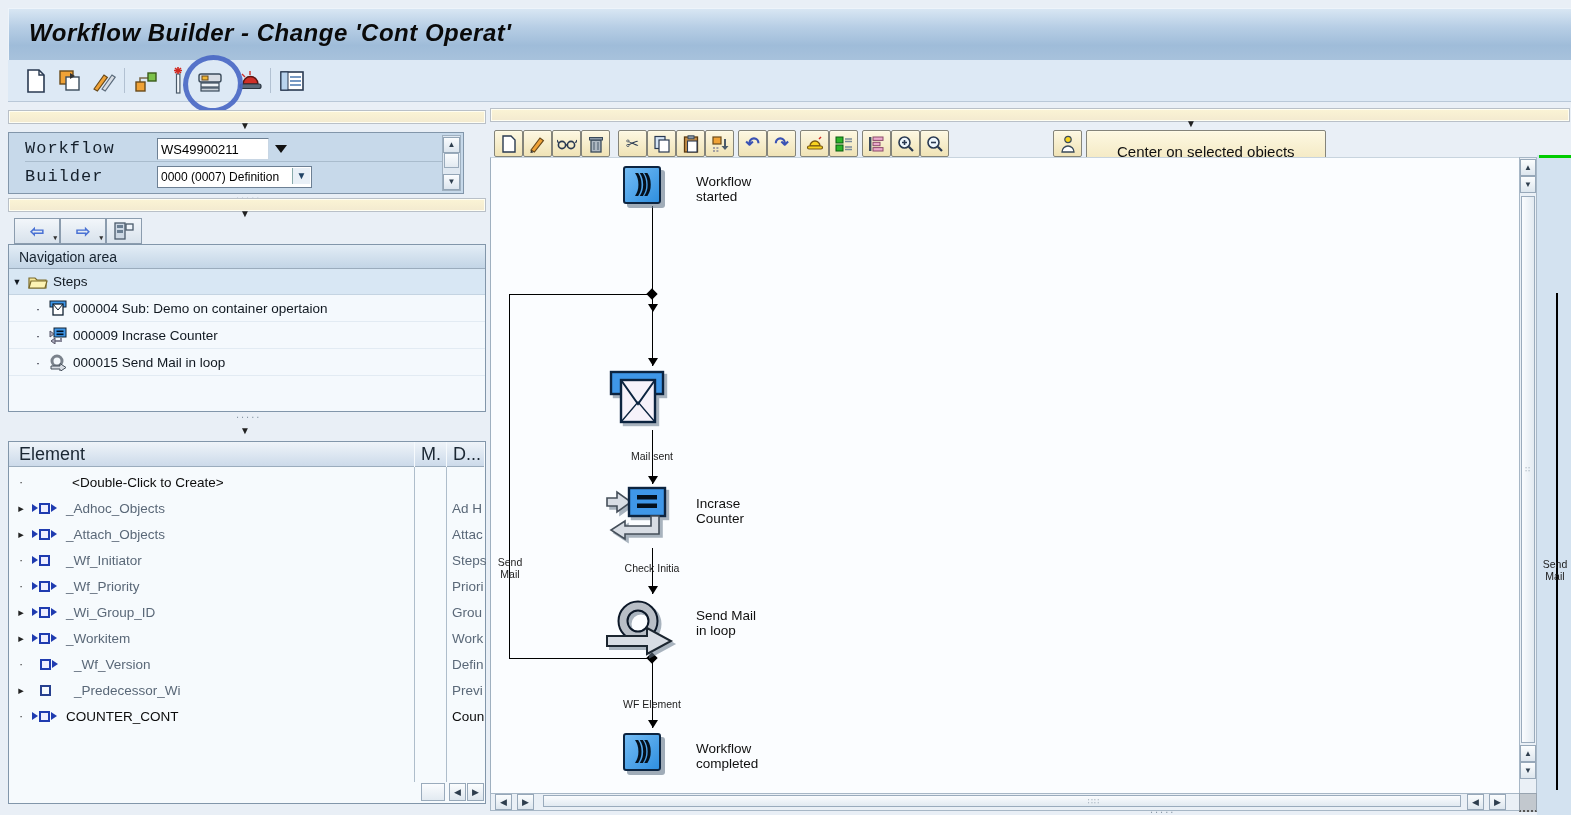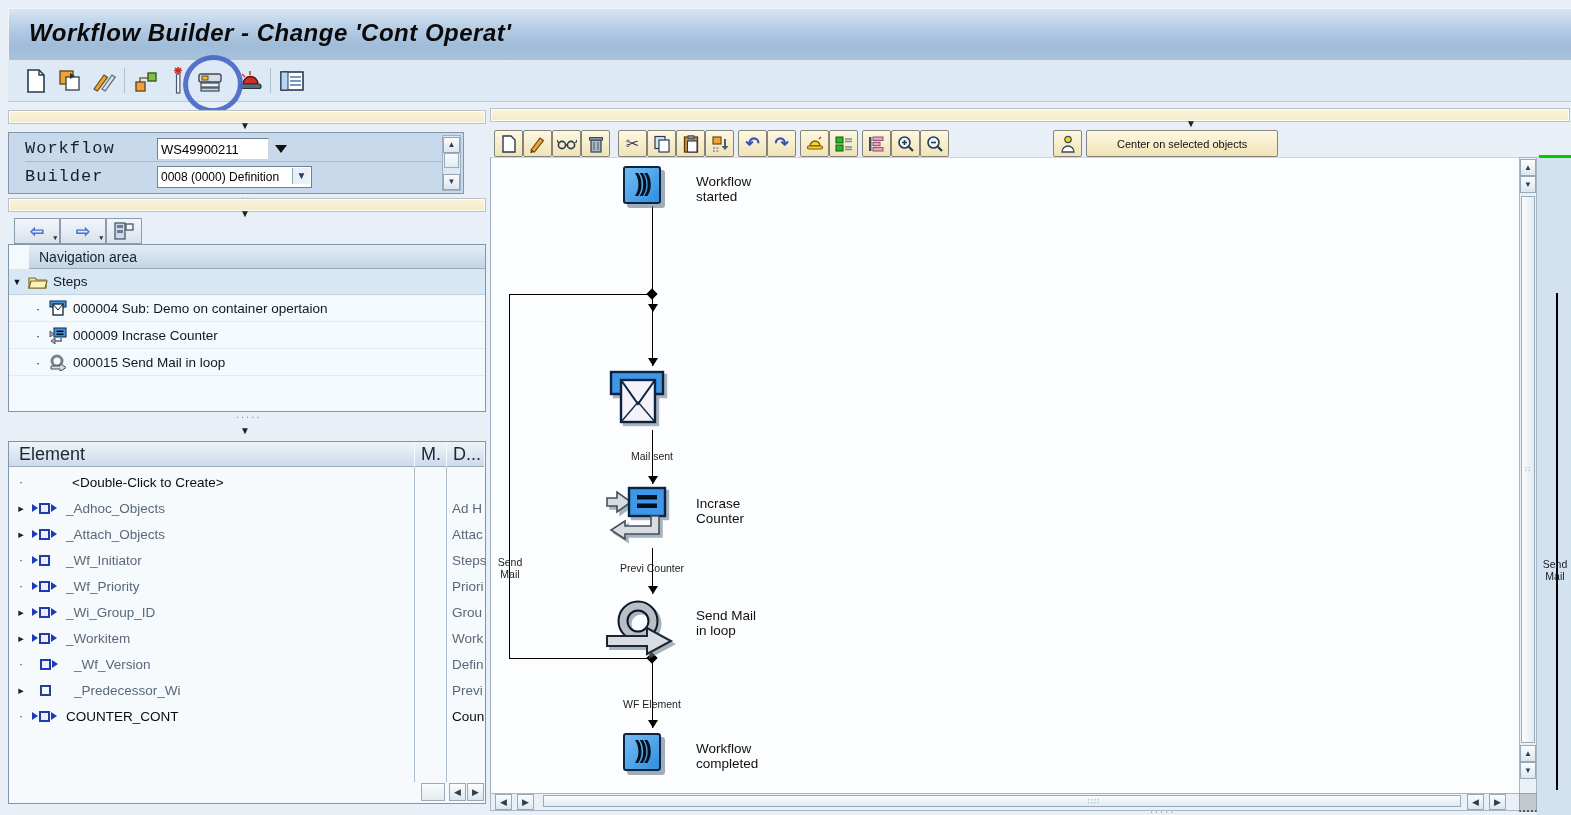--- a/index.html
+++ b/index.html
@@ -26,39 +26,39 @@
   .wfinput{position:absolute;left:148px;top:5px;width:104px;height:20px;border:1px solid #6d8094;border-right-color:#c8d6e4;border-bottom-color:#c8d6e4;background:#fff;font-size:13px;font-family:"Liberation Sans",sans-serif;padding:0 3px;}
   .blacktri{width:0;height:0;border-left:6px solid transparent;border-right:6px solid transparent;border-top:8px solid #111;}
   .combo{position:absolute;left:148px;top:3px;width:150px;height:20px;background:#fff;border:1px solid #6d8094;font-size:12px;display:flex;align-items:center;padding-left:3px;}
   .combobtn{position:absolute;right:1px;top:1px;width:17px;height:16px;background:#e9f0f7;border-left:1px solid #8aa;color:#246;font-size:10px;text-align:center;line-height:16px;}
   .minibar{position:absolute;right:2px;top:2px;width:17px;height:54px;background:#dfe8f1;border:1px solid #9fb0c0;}
   .sbtn{background:linear-gradient(#fafcfe,#dce5ee);border:1px solid #93a5b6;font-size:8px;color:#2e3e4e;text-align:center;line-height:13px;width:15px;height:14px;}
   
   .navbtn{position:absolute;height:24px;background:linear-gradient(#f2f6fa,#d8e2ec);border:1px solid #8b9cae;display:flex;align-items:center;justify-content:center;font-size:17px;font-weight:bold;color:#4a72d4;}
   .subtri{position:absolute;right:2px;bottom:1px;font-size:7px;color:#333;}
   
-  .navhdr{background:linear-gradient(#e3edf6,#c3d5e6);border-bottom:1px solid #9bacbd;font-size:14px;color:#16222e;display:flex;align-items:center;padding-left:10px;margin-left:20px;}
+  .navhdr{background:linear-gradient(#e3edf6,#c3d5e6);border-bottom:1px solid #9bacbd;font-size:14px;color:#16222e;display:flex;align-items:center;padding-left:10px;}
   .steprow{background:#d8e7f4;border-bottom:1px solid #c4d4e2;display:flex;align-items:center;font-size:13.5px;color:#101820;}
   .treerow{display:flex;align-items:center;font-size:13.5px;color:#101820;border-bottom:1px solid #e2ebf3;background:#f4f9fd;}
   .bullet{width:14px;text-align:center;color:#223;}
   
   .ethdr{background:linear-gradient(#eff4f9,#ccdaea);border-bottom:1px solid #9bacbd;font-size:18px;color:#1b2733;}
   .erow{position:absolute;left:1px;width:474px;height:26px;display:flex;align-items:center;font-size:13.5px;}
   .exp{width:22px;text-align:center;font-size:11px;color:#222;}
   .eicon{width:34px;display:flex;align-items:center;gap:1px;}
   .tri-r{width:0;height:0;border-top:4px solid transparent;border-bottom:4px solid transparent;border-left:6px solid #1f3bb0;}
   .sqr{width:7px;height:7px;border:2px solid #1f3bb0;background:#eef;}
   .sqr.hollow{border-color:#27408f;background:transparent;}
   .ename{color:#5a6878;}
   .edesc{position:absolute;left:442px;color:#5a6878;}
   .blacktxt{color:#0c0c0c !important;}
   .colline{position:absolute;top:0;width:1px;background:#aebdcb;}
   
   .tbtn{position:absolute;top:130px;width:27px;height:25px;background:linear-gradient(#fdf8e2,#f0e3b6);border:1px solid #84847a;border-radius:2px;display:flex;align-items:center;justify-content:center;box-shadow:inset 0 1px 0 #fffbe8;}
-  .centerbtn{position:absolute;top:130px;height:25px;background:linear-gradient(#fdf8e2,#f0e3b6);border:1px solid #84847a;border-radius:2px;font-size:11px;color:#101010;display:flex;align-items:center;padding:0 30px;box-shadow:inset 0 1px 0 #fffbe8;}
+  .centerbtn{position:absolute;top:130px;height:25px;background:linear-gradient(#fdf8e2,#f0e3b6);border:1px solid #84847a;border-radius:2px;font-size:15px;color:#101010;display:flex;align-items:center;padding:8px 30px;box-shadow:inset 0 1px 0 #fffbe8;}
   
   .canvas{left:490px;top:157px;width:1029px;height:635px;background:#fbfdff;border-left:1px solid #9fb0c0;border-top:1px solid #c8d4de;overflow:hidden;}
   .vl{position:absolute;width:1px;background:#000;}
   .hl{position:absolute;height:1px;background:#000;}
   .arrdn{position:absolute;width:0;height:0;border-left:5px solid transparent;border-right:5px solid transparent;border-top:8px solid #000;}
   .jdot{position:absolute;width:8px;height:8px;background:#000;transform:rotate(45deg);}
   .nodelabel{position:absolute;width:130px;font-size:13.5px;line-height:15px;color:#101010;white-space:pre-line;}
   .edgelabel{position:absolute;font-size:10.5px;color:#1c1c1c;text-align:center;white-space:pre-line;}
   .evticon{position:absolute;width:38px;height:38px;background:linear-gradient(135deg,#74bcf4,#2f8fe0);border:2px solid #0c2440;border-radius:3px;box-shadow:4px 4px 0 rgba(100,118,136,.6);display:flex;align-items:center;justify-content:center;font-weight:bold;font-size:23px;color:#05101c;letter-spacing:-3px;padding-bottom:3px;box-sizing:border-box;}
   .nodesvg{position:absolute;filter:drop-shadow(3px 3px 0 rgba(100,118,136,.55));}
@@ -143,21 +143,21 @@
   <div class="abs ystrip" style="left:8px;top:110px;width:476px;height:12px"></div>
   <div class="abs carrow" style="left:240px;top:121px">▼</div>
 
   <div class="abs wfbox">
     <div class="abs monolab" style="left:16px;top:6px">Workflow</div>
     <input class="wfinput" value="WS49900211" style="">
     <div class="abs blacktri" style="left:266px;top:12px"></div>
     <div class="abs" style="left:16px;top:28px;width:430px;height:1px;background:#a9bccd"></div>
     <div class="abs monolab" style="left:16px;top:34px">Builder</div>
     <div class="combo" style="top:33px">
-      <span>0008 (0000) Definition</span>
+      <span>0000 (0007) Definition</span>
       <span class="combobtn">▼</span>
     </div>
     <div class="minibar">
       <div class="abs sbtn" style="left:0px;top:1px">▲</div>
       <div class="abs scthumbh" style="left:1px;top:17px;width:13px;height:13px"></div>
       <div class="abs sbtn" style="left:0px;top:38px">▼</div>
     </div>
   </div>
   <div class="abs gripdots" style="left:236px;top:192px">.....</div>
 
@@ -461,21 +461,21 @@
 
     <svg class="nodesvg" style="left:114px;top:328px" width="64" height="62" viewBox="0 0 64 62">
       <path d="M2 12 h10 v-6 l14 10 -14 10 v-6 H2 z" fill="#d8dde4" stroke="#454f5a" stroke-width="1.6"></path>
       <rect x="24" y="2" width="36" height="28" fill="#3f97e8" stroke="#0c2440" stroke-width="2.4"></rect>
       <rect x="32" y="9" width="20" height="4.5" fill="#04101c"></rect>
       <rect x="32" y="17.5" width="20" height="4.5" fill="#04101c"></rect>
       <path d="M46 30 v10 H20 v-5 l-14 9 14 9 v-5 h34 V30 z" fill="#d8dde4" stroke="#454f5a" stroke-width="1.6"></path>
     </svg>
     <div class="nodelabel" style="left:205px;top:338px">Incrase
 Counter</div>
-    <div class="edgelabel" style="left:111px;top:404px;width:100px">Previ Counter</div>
+    <div class="edgelabel" style="left:111px;top:404px;width:100px">Check Initia</div>
 
     <svg class="nodesvg" style="left:112px;top:442px" width="80" height="56" viewBox="0 0 80 56">
       <circle cx="35" cy="21" r="15" fill="none" stroke="#0c1828" stroke-width="11"></circle>
       <circle cx="35" cy="21" r="15" fill="none" stroke="#b8bec6" stroke-width="7"></circle>
       <path d="M4 36 h40 v-8 l24 13 -24 13 v-8 H4 z" fill="#d8dde4" stroke="#1c2630" stroke-width="2"></path>
     </svg>
     <div class="nodelabel" style="left:205px;top:450px">Send Mail
 in loop</div>
     <div class="edgelabel" style="left:111px;top:540px;width:100px">WF Element</div>
     <div class="edgelabel" style="left:0px;top:398px;width:38px">Send

